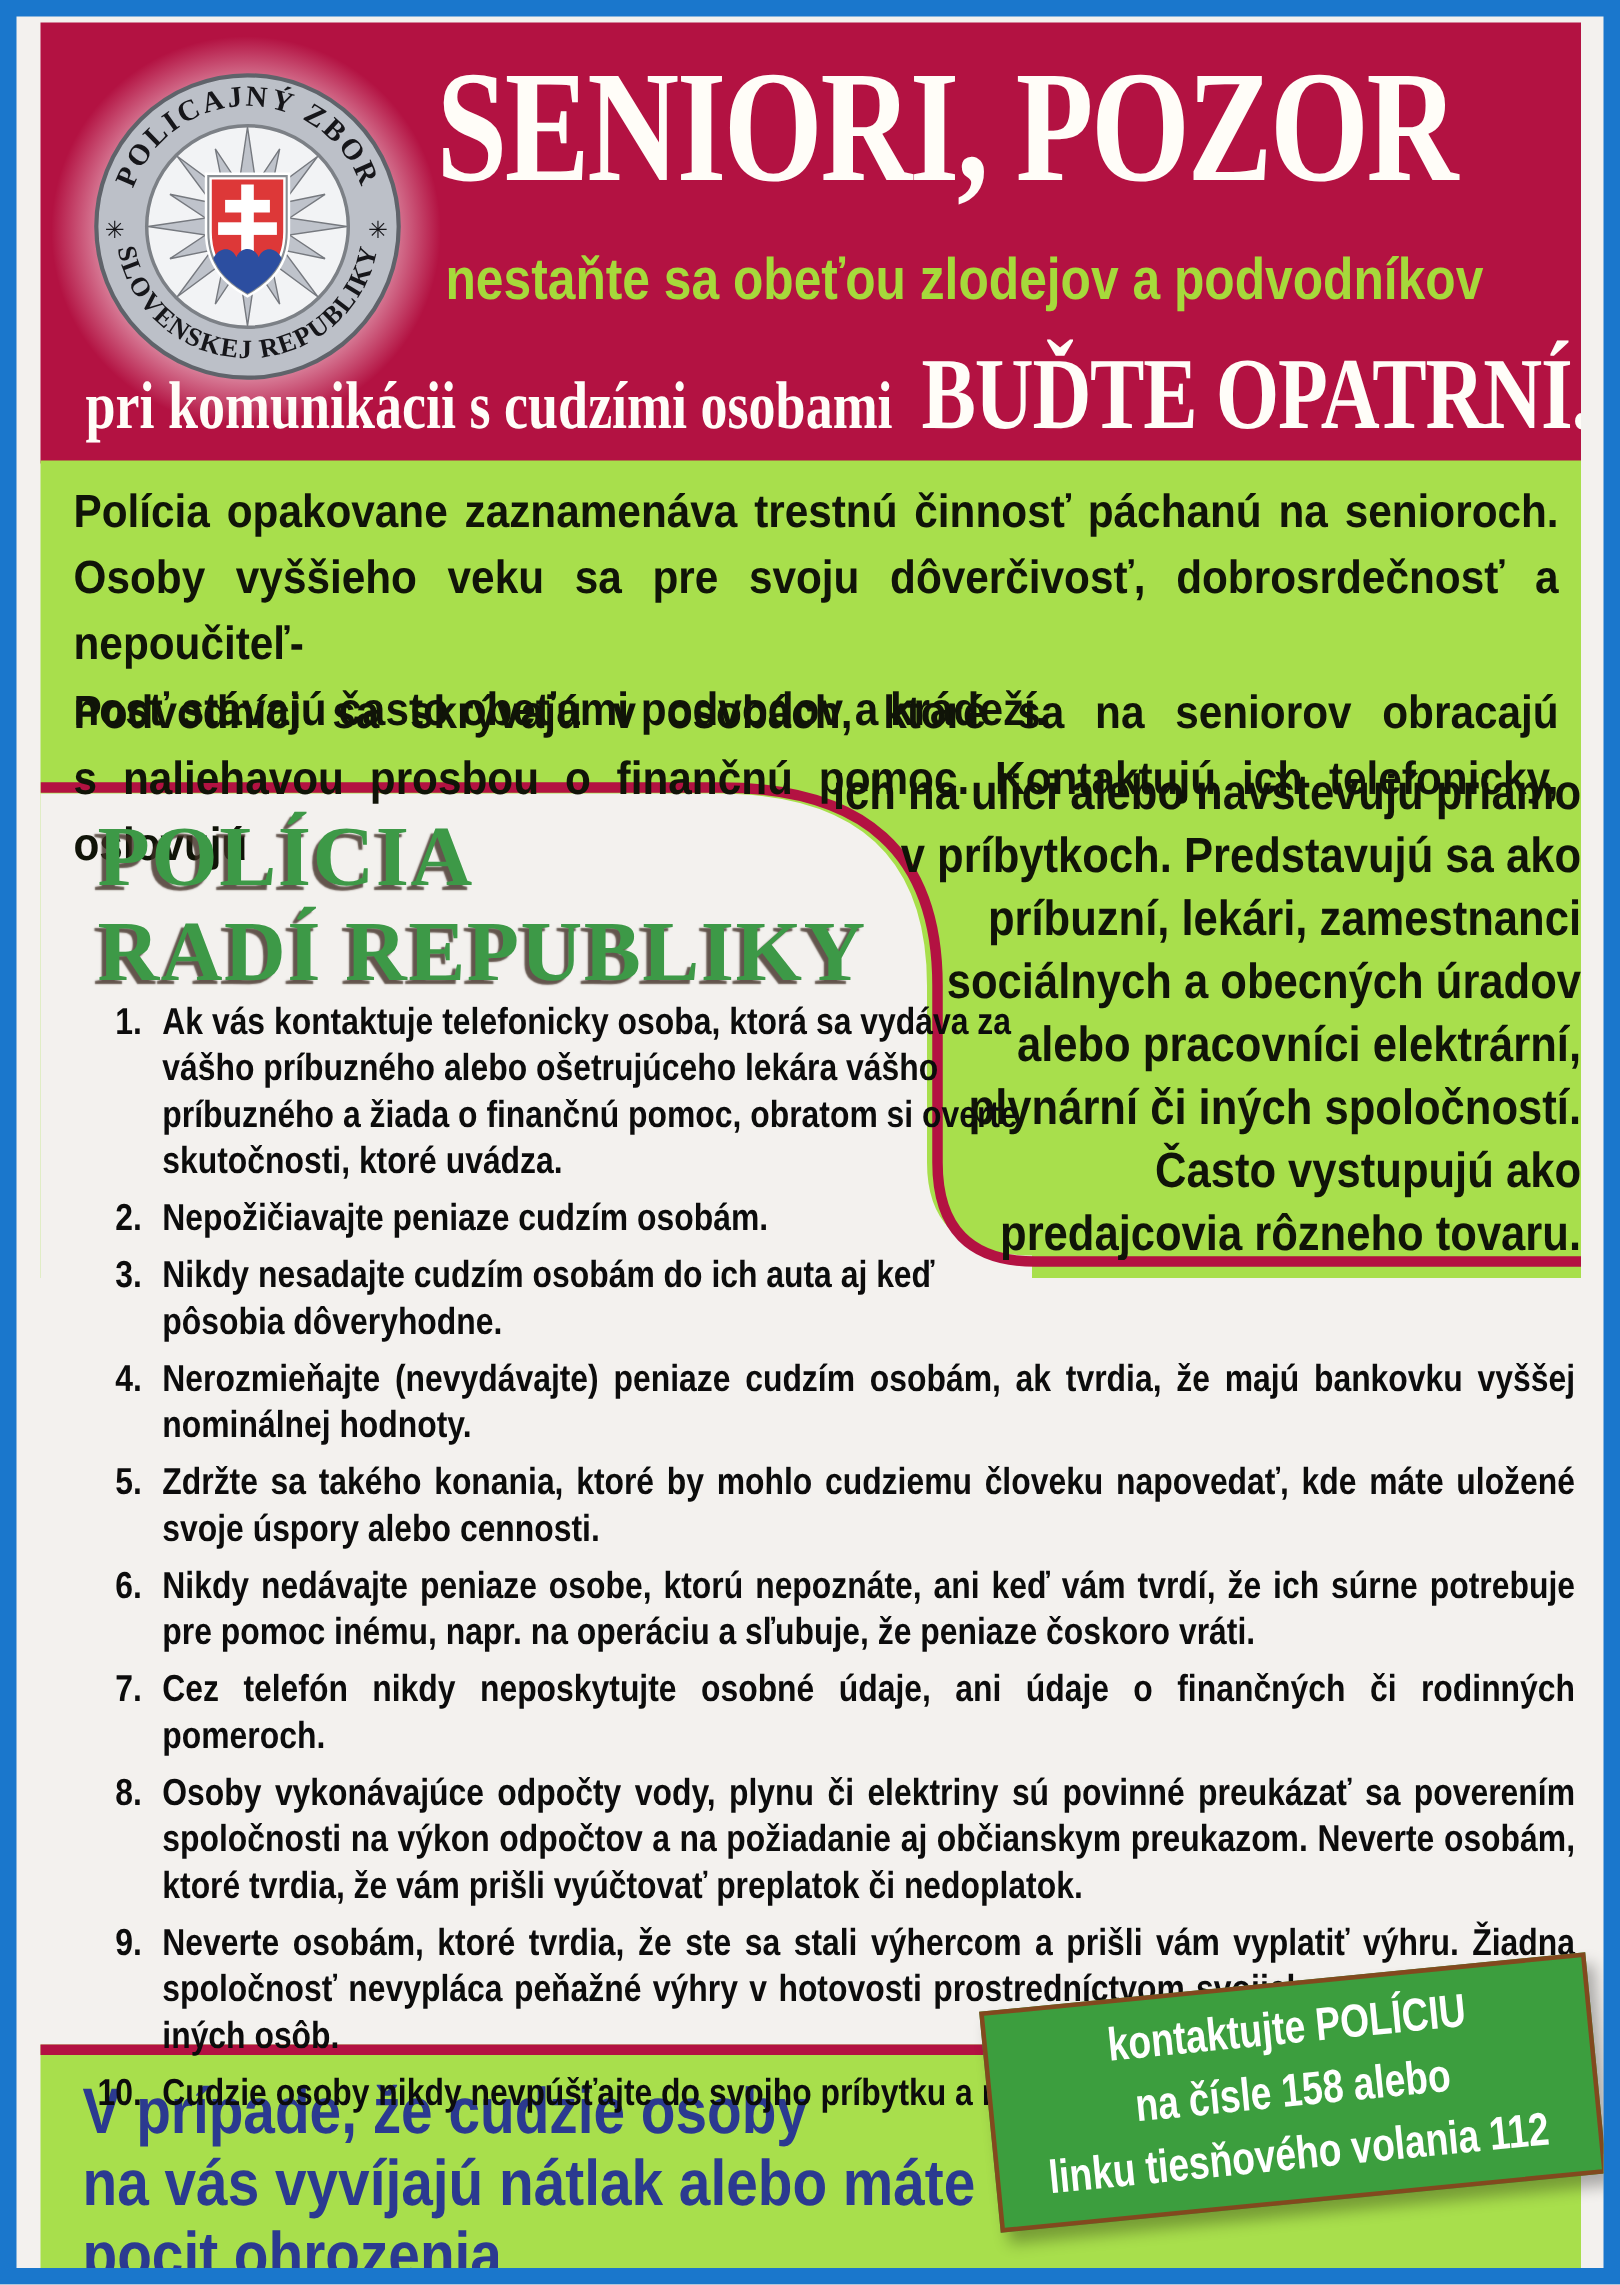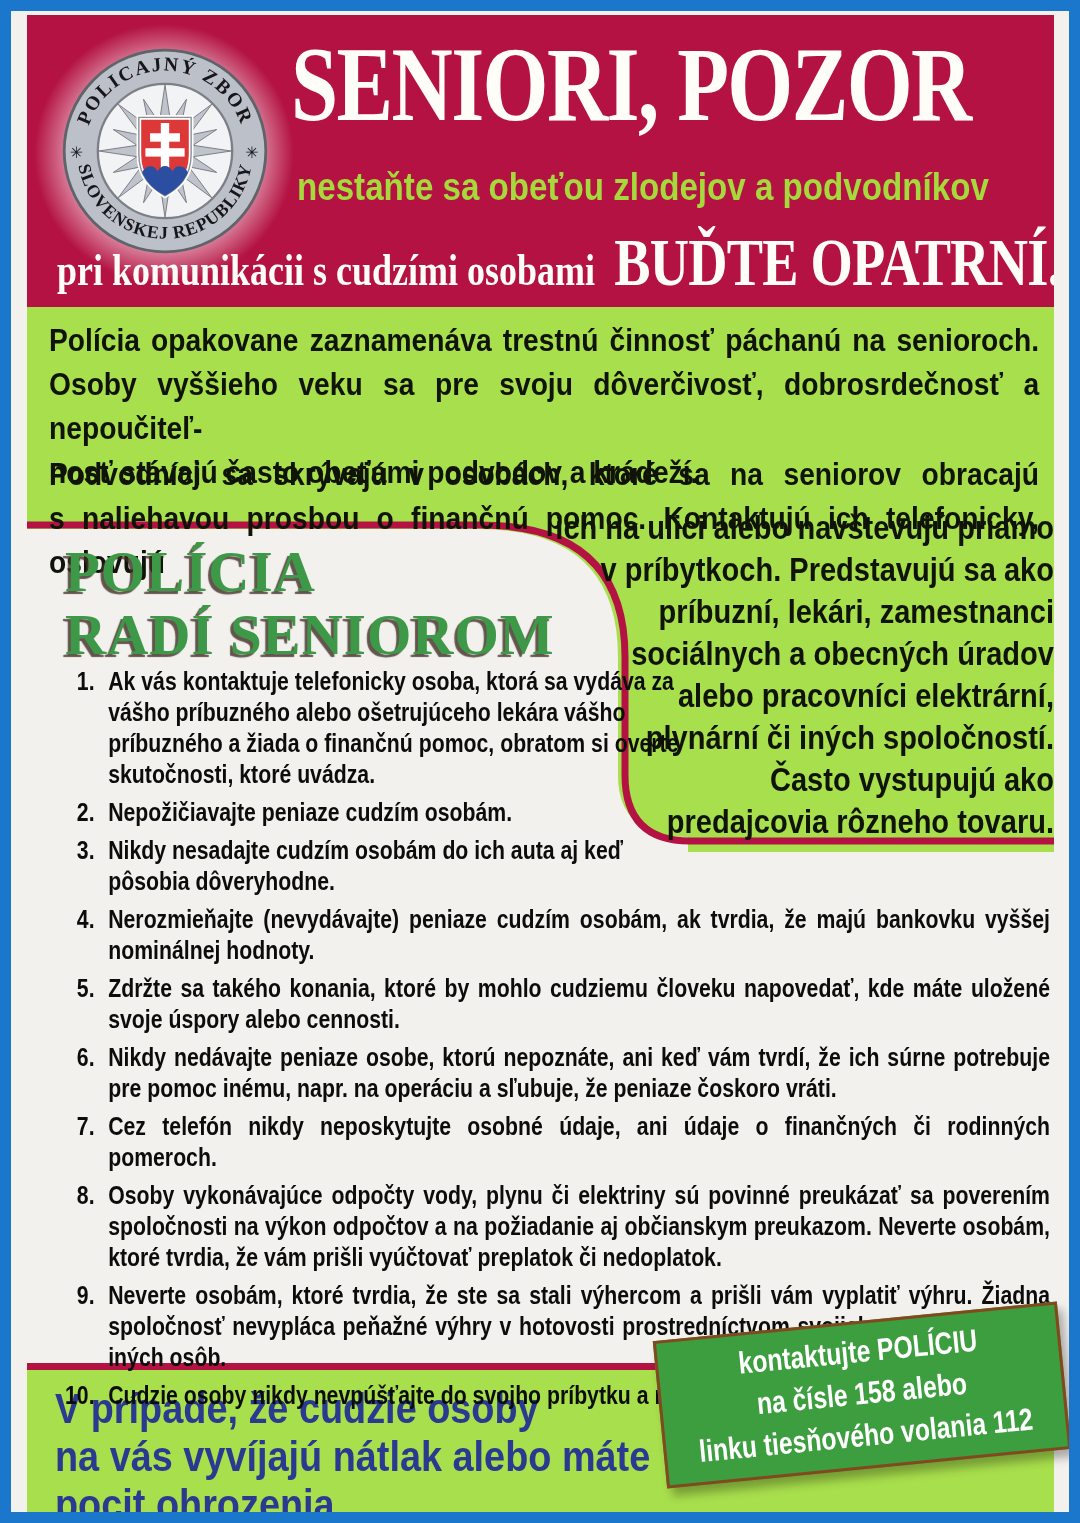--- a/index.html
+++ b/index.html
@@ -142,21 +142,21 @@
           <div class="tline">príbuzní, lekári, zamestnanci</div>
           <div class="tline">sociálnych a obecných úradov</div>
           <div class="tline">alebo pracovníci elektrární,</div>
           <div class="tline">plynární či iných spoločností.</div>
           <div class="tline">Často vystupujú ako</div>
           <div class="tline">predajcovia rôzneho tovaru.</div>
         </div>
 
       <div class="advice-heading">
         <div>POLÍCIA</div>
-        <div>RADÍ SENIOROM</div>
+        <div>RADÍ REPUBLIKY</div>
       </div>
     </div>
 
     <div class="advice-list">
         <div class="advice-item narrow">
           <div class="num">1.</div>
           <div class="txt">Ak vás kontaktuje telefonicky osoba, ktorá sa vydáva za vášho príbuzného alebo ošetrujúceho lekára vášho príbuzného a žiada o finančnú pomoc, obratom si overte skutočnosti, ktoré uvádza.</div>
         </div>
         <div class="advice-item narrow">
           <div class="num">2.</div>

